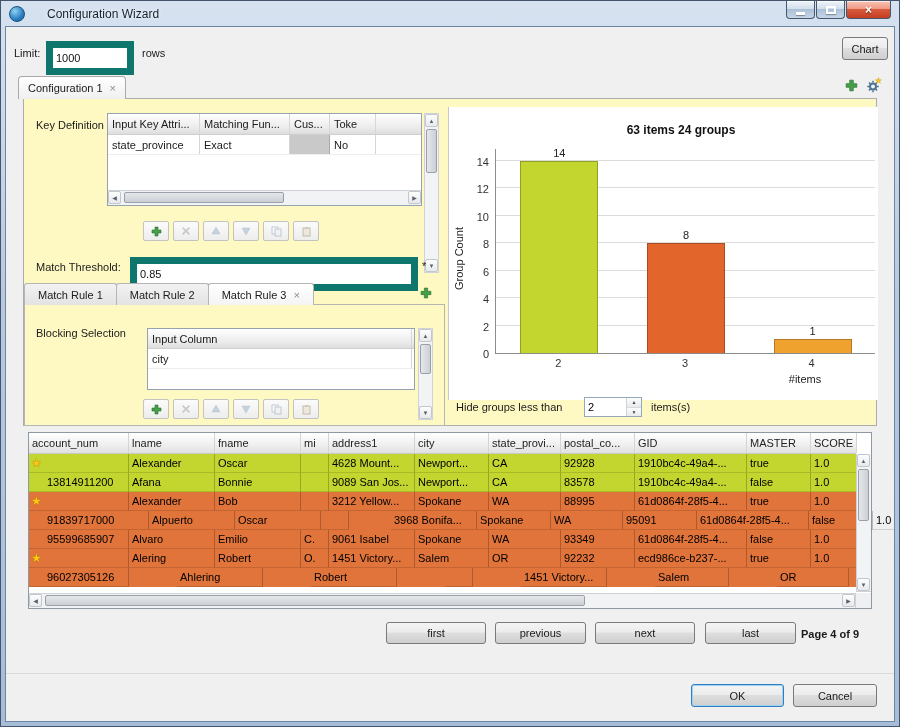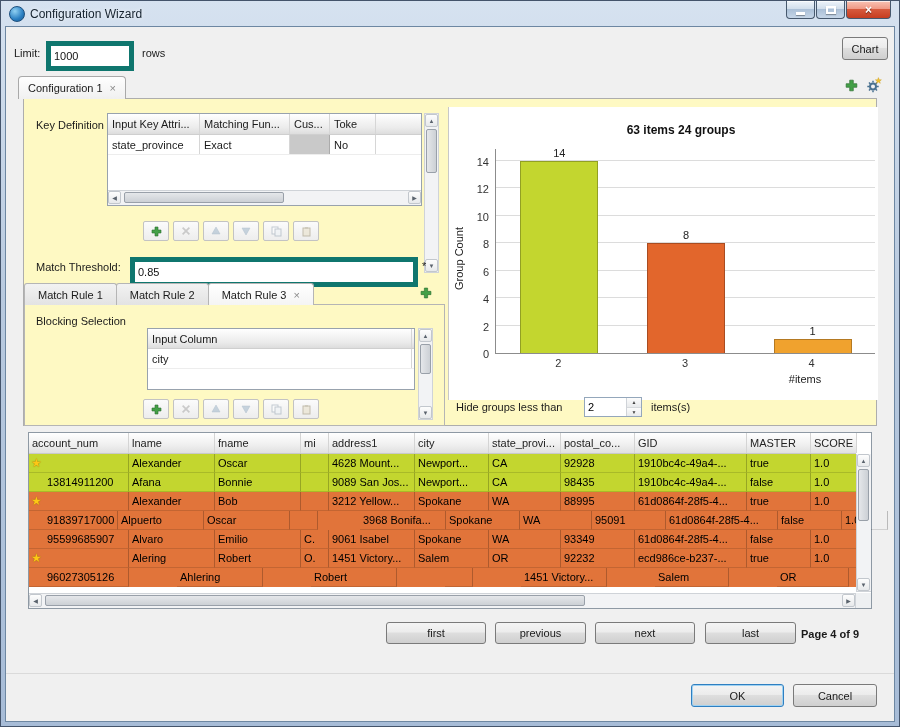--- a/index.html
+++ b/index.html
@@ -1,30 +1,30 @@
 <!DOCTYPE html>
 <html><head>
 <meta charset="utf-8">
 <style>
   *{margin:0;padding:0;box-sizing:border-box;}
   html,body{width:900px;height:727px;}
   body{font-family:"Liberation Sans",sans-serif;background:#fff;}
   .abs{position:absolute;}
   .window{position:relative;width:900px;height:727px;border:1px solid #44546b;background:linear-gradient(180deg,#d6e2f0,#b9cadf 40%,#a7bcd7);padding:0 4px 4px;}
-  .titlebar{height:25px;display:flex;align-items:center;gap:5px;padding:0 4px;}
+  .titlebar{height:25px;display:flex;align-items:center;gap:22px;padding:0 4px;}
   .app-icon{width:16px;height:16px;border-radius:50%;background:radial-gradient(circle at 35% 30%,#8fd0f2,#2a7fc2 60%,#1c5c94);border:1px solid #1b4f7e;}
   .wtitle{font-size:12px;color:#15222e;text-shadow:0 0 4px rgba(255,255,255,.9);}
   .caption{position:absolute;top:0;right:8px;display:flex;gap:1px;z-index:10;}
   .cap{width:29px;height:18px;border:1px solid #46586d;border-top:none;border-radius:0 0 4px 4px;display:flex;align-items:center;justify-content:center;background:linear-gradient(180deg,#eef4fa,#d2dfec 45%,#abc0d7 50%,#c6d6e8);box-shadow:inset 0 1px 0 rgba(255,255,255,.7);cursor:default;}
   .cap.close{width:45px;background:linear-gradient(180deg,#f8c3b4,#f09a86 45%,#d6593c 50%,#c63d20);color:#fff;font-weight:bold;font-size:12px;text-shadow:0 1px 1px rgba(0,0,0,.5);}
   .glyph-min{width:9px;height:3px;background:#fff;box-shadow:0 1px 1px rgba(0,0,0,.35);margin-top:7px;}
   .glyph-max{width:10px;height:8px;border:2px solid #fff;box-shadow:0 1px 1px rgba(0,0,0,.3);}
   .client{position:relative;width:890px;height:696px;background:#f0f0f0;border:1px solid #6d87a2;font-size:11px;color:#1a1a1a;overflow:hidden;}
   .lbl{position:absolute;white-space:nowrap;color:#1a1a1a;}
-  .inp{position:absolute;background:#fff;border:5px solid #0f766e;font:11px "Liberation Sans",sans-serif;padding:10px 3px;color:#111;}
+  .inp{position:absolute;background:#fff;border:7px solid #0f766e;font:11px "Liberation Sans",sans-serif;padding:10px 3px;color:#111;}
   .btn{position:absolute;font:11px "Liberation Sans",sans-serif;color:#1a1a1a;border:1px solid #7a7a7a;border-radius:3px;background:linear-gradient(180deg,#f4f4f4,#ececec 45%,#dedede 50%,#cfcfcf);cursor:default;}
   .btn.default{border-color:#2f7fc1;box-shadow:0 0 0 1px #9fd2f2 inset;}
   
   .ctab{position:absolute;left:12px;top:49px;height:23px;background:linear-gradient(#fefefe,#f0f0f0);border:1px solid #a9a9a9;border-bottom:none;border-radius:4px 4px 0 0;display:flex;align-items:center;gap:7px;padding:0 9px;z-index:3;}
   .tclose{color:#8a8a8a;font-size:11px;line-height:10px;}
   .tabrow-actions{position:absolute;top:50px;right:12px;display:flex;align-items:center;gap:8px;z-index:3;}
   .tab-content{position:absolute;left:17px;top:71px;width:854px;height:328px;background:#fef9c3;border:1px solid #adadad;}
   
   .stable{position:absolute;background:#fff;border:1px solid #98a2ad;overflow:hidden;}
   .thead{display:flex;height:21px;background:linear-gradient(#ffffff,#ebebeb 70%,#dddddd);border-bottom:1px solid #cfcfcf;}
@@ -217,21 +217,21 @@
             <div class="tclose">×</div>
           </div>
         </div>
       <span class="abs" style="left:396px;top:188px;display:flex">
         <svg width="12" height="12" viewBox="0 0 11 11">
             <path d="M4 1h3v3h3v3H7v3H4V7H1V4h3z" fill="#43a047" stroke="#2e7031" stroke-width="0.6"></path>
           </svg>
       </span>
       <div class="match-box"></div>
 
-      <span class="lbl" style="left:12px;top:216px">Blocking Selection</span>
+      <span class="lbl" style="left:12px;top:228px">Blocking Selection</span>
       <div class="stable" style="left:123px;top:229px;width:268px;height:62px">
         <div class="thead" style="height:20px">
             <div class="tcell th" style="width: 264px;">Input Column</div>
           </div>
         <div class="trow">
             <div class="tcell" style="width: 264px;">city</div>
           </div>
       </div>
       <div class="vsb" style="left:394px;top:229px;height:92px">
         <div class="sbtn" style="top:0">▲</div>
@@ -352,42 +352,42 @@
             <div class="rcell" style="width: 46px;">1.0</div>
           </div>
           <div class="rrow" style="background: rgb(195, 214, 47);">
             <div class="rcell acct" style="width: 100px;">13814911200</div>
             <div class="rcell" style="width: 86px;">Afana</div>
             <div class="rcell" style="width: 86px;">Bonnie</div>
             <div class="rcell" style="width: 28px;"></div>
             <div class="rcell" style="width: 86px;">9089 San Jos...</div>
             <div class="rcell" style="width: 74px;">Newport...</div>
             <div class="rcell" style="width: 72px;">CA</div>
-            <div class="rcell" style="width: 74px;">98435</div>
+            <div class="rcell" style="width: 74px;">83578</div>
             <div class="rcell" style="width: 112px;">1910bc4c-49a4-...</div>
             <div class="rcell" style="width: 64px;">false</div>
             <div class="rcell" style="width: 46px;">1.0</div>
           </div>
           <div class="rrow" style="background: rgb(225, 116, 58);">
             <div class="rcell acct" style="width: 100px;">
               <div class="star">★</div>
             </div>
             <div class="rcell" style="width: 86px;">Alexander</div>
             <div class="rcell" style="width: 86px;">Bob</div>
             <div class="rcell" style="width: 28px;"></div>
             <div class="rcell" style="width: 86px;">3212 Yellow...</div>
             <div class="rcell" style="width: 74px;">Spokane</div>
             <div class="rcell" style="width: 72px;">WA</div>
             <div class="rcell" style="width: 74px;">88995</div>
             <div class="rcell" style="width: 112px;">61d0864f-28f5-4...</div>
             <div class="rcell" style="width: 64px;">true</div>
             <div class="rcell" style="width: 46px;">1.0</div>
           </div>
           <div class="rrow" style="background: rgb(225, 116, 58);">
-            <div class="rcell acct" style="width: 89px;">91839717000</div>
+            <div class="rcell acct" style="width: 120px;">91839717000</div>
             <div class="rcell" style="width: 86px;">Alpuerto</div>
             <div class="rcell" style="width: 86px;">Oscar</div>
             <div class="rcell" style="width: 28px;"></div>
             <div class="rcell" style="width: 86px; margin-left: 42px;">3968 Bonifa...</div>
             <div class="rcell" style="width: 74px;">Spokane</div>
             <div class="rcell" style="width: 72px;">WA</div>
             <div class="rcell" style="width: 74px;">95091</div>
             <div class="rcell" style="width: 112px;">61d0864f-28f5-4...</div>
             <div class="rcell" style="width: 64px;">false</div>
             <div class="rcell" style="width: 46px;">1.0</div>

